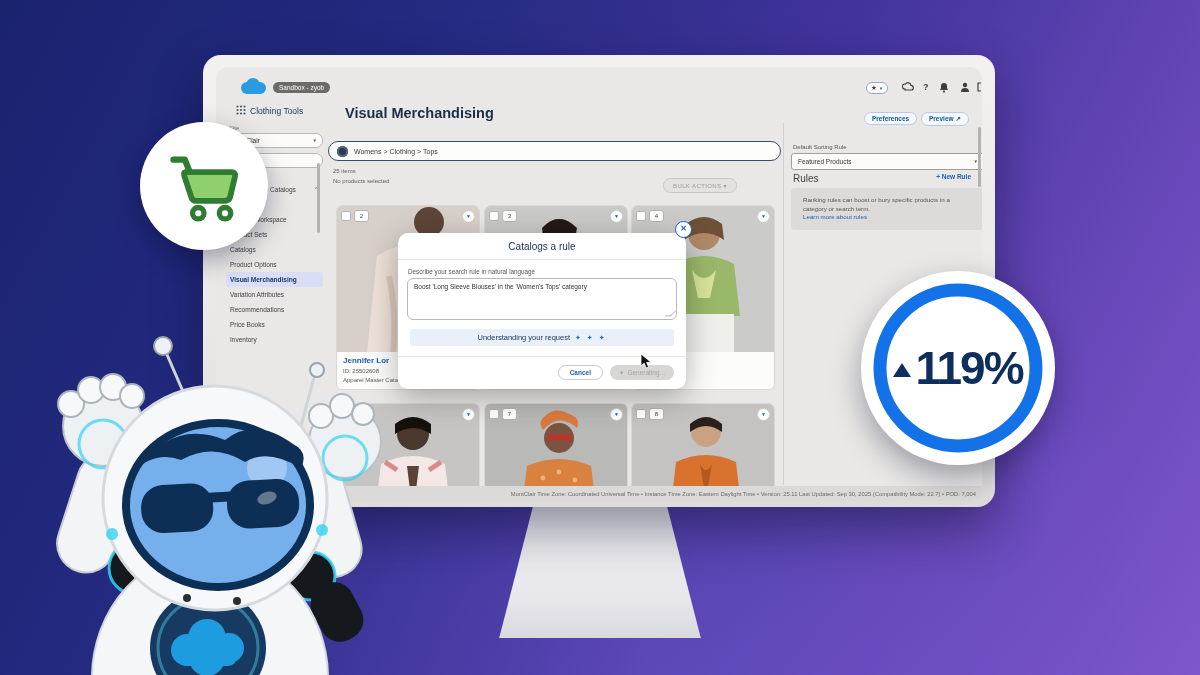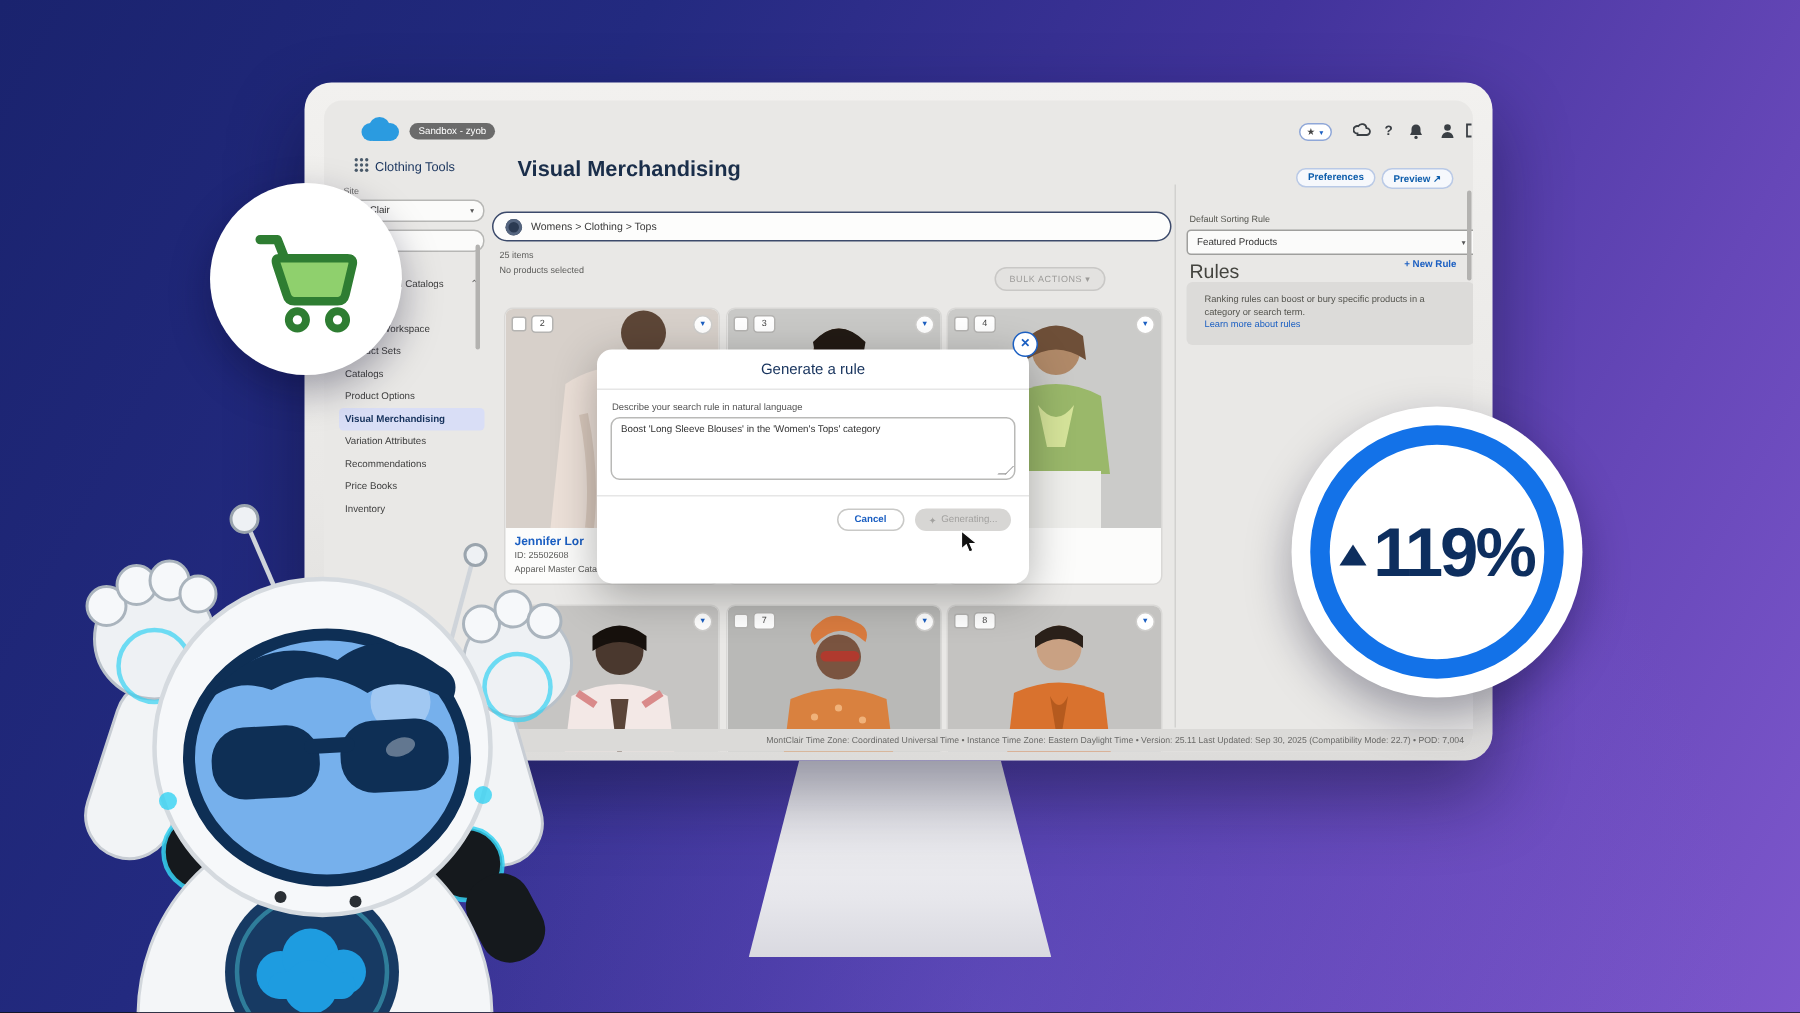--- a/index.html
+++ b/index.html
@@ -325,39 +325,43 @@
         <div class="cardmenu">▼</div>
       </div>
     </div>
 
     <div class="abs rpanel">
       <label class="abs" style="left:9px;top:21px;font-size:6px;color:#55554f">Default Sorting Rule</label>
       <div class="abs sel-fld" style="left:7px;top:30px;width:180px">
         <span>Featured Products</span>
         <span style="font-size:4.5px;color:#555">▼</span>
       </div>
-      <span class="abs" style="left:9px;top:50px;font-size:13px;color:#44443f">Rules</span>
+      <span class="abs" style="left:9px;top:50px;font-size:10px;color:#44443f">Rules</span>
       <span class="abs bluelink" style="right:12px;top:50px;font-size:6.5px;font-weight:bold">+ New Rule</span>
       <div class="abs infobox" style="left:7px;top:65px;width:168px">
         <span>Ranking rules can boost or bury specific products in a category or search term.</span><br>
         <span class="bluelink">Learn more about rules</span>
       </div>
       <div class="abs sbar" style="right:2px;top:4px;height:60px"></div>
     </div>
 
     <div class="abs sfooter">MontClair Time Zone: Coordinated Universal Time  •  Instance Time Zone: Eastern Daylight Time  •  Version: 25.11 Last Updated: Sep 30, 2025 (Compatibility Mode: 22.7)  •  POD: 7,004</div>
 
     <div class="abs modal">
       <div class="modal-close">✕</div>
-      <div class="modal-title">Generate a rule</div>
+      <div class="modal-title">Catalogs a rule</div>
       <div class="mod-div"></div>
       <div class="mod-label">Describe your search rule in natural language</div>
       <div class="mod-ta">
         <span>Boost 'Long Sleeve Blouses' in the 'Women's Tops' category</span>
         <span class="resize-grip"></span>
+      </div>
+      <div class="statusbar">
+        <span>Understanding your request</span>
+        <span class="sparkles">✦ ✦ ✦</span>
       </div>
       <div class="mod-div" style="margin-top:10px"></div>
       <div class="mod-actions">
         <span class="btn-cancel">Cancel</span>
         <span class="btn-generating">
           <span>✦</span>
           <span>Generating...</span>
         </span>
       </div>
     </div>

